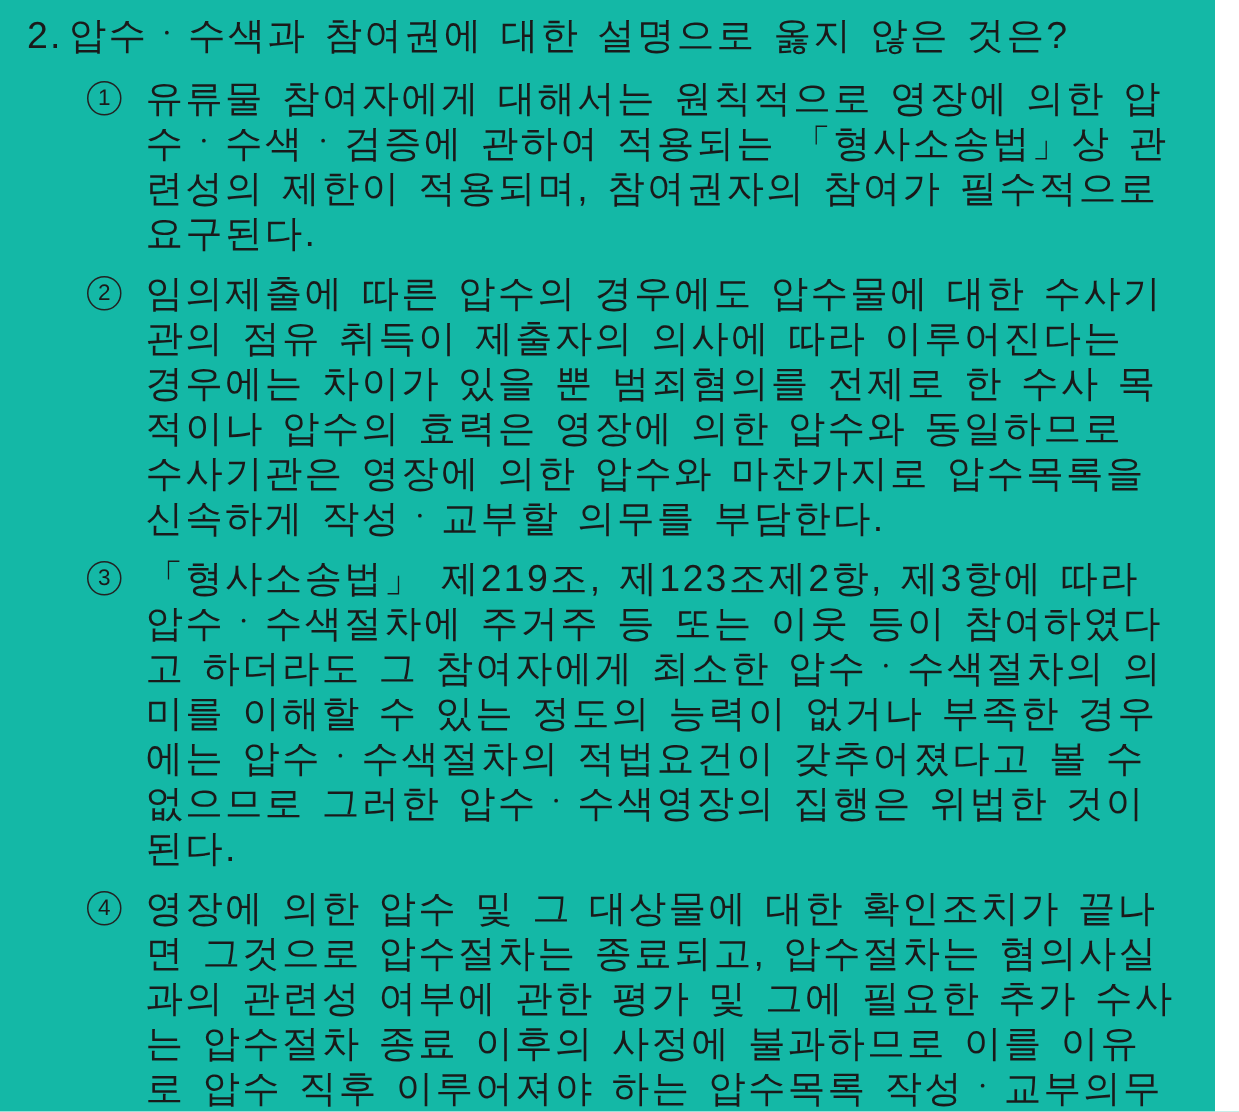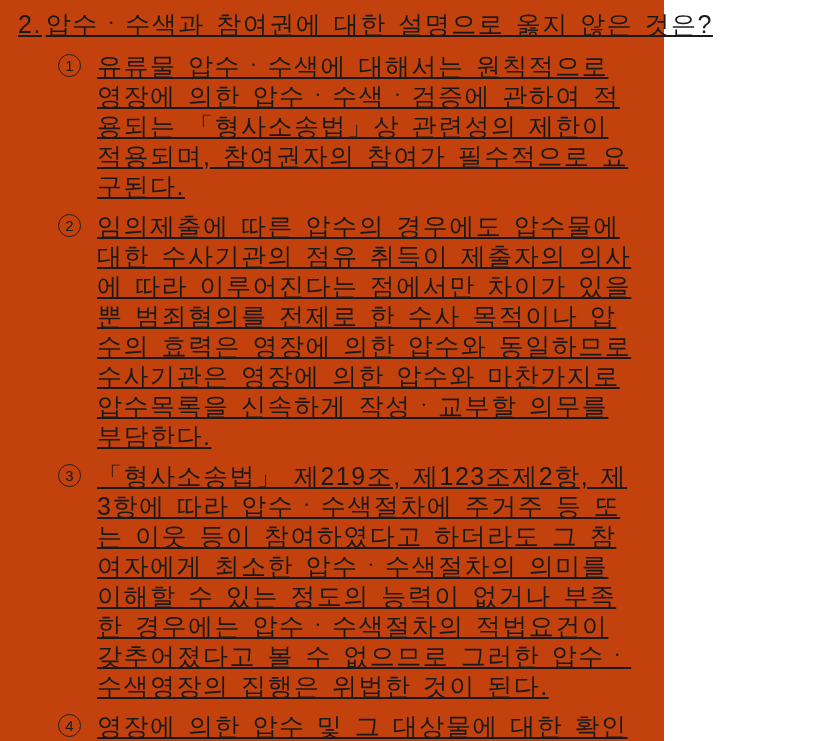--- a/index.html
+++ b/index.html
@@ -7,32 +7,31 @@
     padding: 0;
     background: #ffffff;
   }
   body {
     width: 826px;
     height: 741px;
     overflow: hidden;
   }
   .page {
     box-sizing: border-box;
-    width: 664px;
+    width: 810px;
     height: 741px;
     padding: 9px 26px 0 18px;
-    background: #c2410c;
+    background: #14b8a6;
     color: #1a1a1a;
     font-family: "Liberation Sans", sans-serif;
     font-size: 25px;
     line-height: 30px;
     letter-spacing: 1.5px;
     word-spacing: 3px;
     font-weight: 400;
-    text-decoration: underline;
   }
   .question-title {
     margin: 0 0 12px 0;
     white-space: nowrap;
   }
   .q-num {
     margin-right: 4px;
   }
   .choice {
     position: relative;
@@ -73,28 +72,28 @@
 <div class="page">
 
   <p class="question-title">
     <span class="q-num">2.</span><span class="q-text">압수ㆍ수색과 참여권에 대한 설명으로 옳지 않은 것은?</span>
   </p>
 
   <div class="choice">
     <span class="marker">
       <span class="marker-digit">1</span>
     </span>
-    <span class="choice-text">유류물 압수ㆍ수색에 대해서는 원칙적으로 영장에 의한 압수ㆍ수색ㆍ검증에 관하여 적용되는 「형사소송법」상 관련성의 제한이 적용되며, 참여권자의 참여가 필수적으로 요구된다.</span>
+    <span class="choice-text">유류물 참여자에게 대해서는 원칙적으로 영장에 의한 압수ㆍ수색ㆍ검증에 관하여 적용되는 「형사소송법」상 관련성의 제한이 적용되며, 참여권자의 참여가 필수적으로 요구된다.</span>
   </div>
 
   <div class="choice">
     <span class="marker">
       <span class="marker-digit">2</span>
     </span>
-    <span class="choice-text">임의제출에 따른 압수의 경우에도 압수물에 대한 수사기관의 점유 취득이 제출자의 의사에 따라 이루어진다는 점에서만 차이가 있을 뿐 범죄혐의를 전제로 한 수사 목적이나 압수의 효력은 영장에 의한 압수와 동일하므로 수사기관은 영장에 의한 압수와 마찬가지로 압수목록을 신속하게 작성ㆍ교부할 의무를 부담한다.</span>
+    <span class="choice-text">임의제출에 따른 압수의 경우에도 압수물에 대한 수사기관의 점유 취득이 제출자의 의사에 따라 이루어진다는 경우에는 차이가 있을 뿐 범죄혐의를 전제로 한 수사 목적이나 압수의 효력은 영장에 의한 압수와 동일하므로 수사기관은 영장에 의한 압수와 마찬가지로 압수목록을 신속하게 작성ㆍ교부할 의무를 부담한다.</span>
   </div>
 
   <div class="choice">
     <span class="marker">
       <span class="marker-digit">3</span>
     </span>
     <span class="choice-text">「형사소송법」 제219조, 제123조제2항, 제3항에 따라 압수ㆍ수색절차에 주거주 등 또는 이웃 등이 참여하였다고 하더라도 그 참여자에게 최소한 압수ㆍ수색절차의 의미를 이해할 수 있는 정도의 능력이 없거나 부족한 경우에는 압수ㆍ수색절차의 적법요건이 갖추어졌다고 볼 수 없으므로 그러한 압수ㆍ수색영장의 집행은 위법한 것이 된다.</span>
   </div>
 
   <div class="choice">

